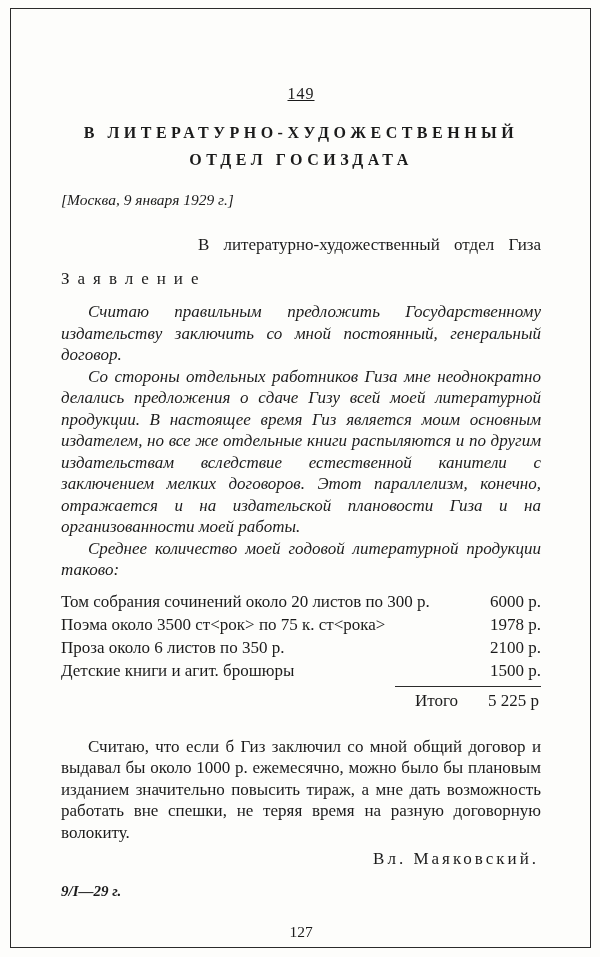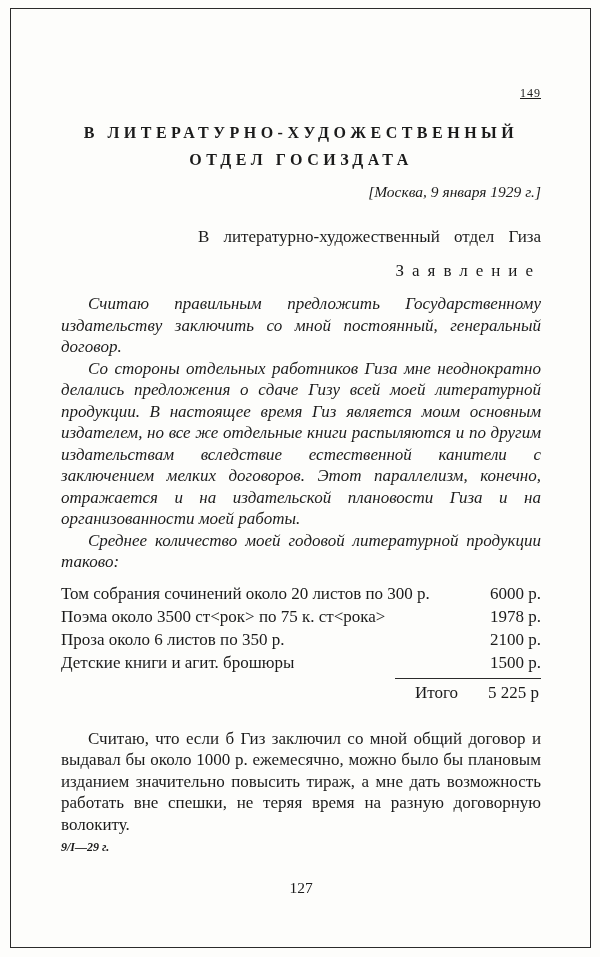--- a/index.html
+++ b/index.html
@@ -26,51 +26,51 @@
     pointer-events: none;
   }
   .content {
     position: absolute;
     left: 61px;
     right: 59px;
     top: 0;
     padding-top: 84px;
   }
   .doc-number {
-    text-align: right;
-    font-size: 12px;
+    text-align: center;
+    font-size: 16px;
     line-height: 19px;
     letter-spacing: 1px;
     text-decoration: underline;
   }
   .heading {
     margin-top: 16px;
     text-align: center;
     font-weight: 700;
     font-size: 16px;
     line-height: 27px;
     letter-spacing: 4.5px;
   }
   .dateline {
-    margin-top: 9px;
-    text-align: right;
+    margin-top: 17px;
+    text-align: left;
     font-style: italic;
     font-size: 15.5px;
     line-height: 19px;
   }
   .addressee {
     margin-top: 25px;
     text-align: right;
     font-size: 17px;
     line-height: 21px;
     word-spacing: 10px;
   }
   .statement-title {
     margin-top: 13px;
-    text-align: right;
+    text-align: left;
     font-size: 17px;
     line-height: 21px;
     letter-spacing: 8px;
   }
   .body-text {
     margin-top: 12px;
     font-style: italic;
   }
   p.para {
     margin: 0;
@@ -113,24 +113,24 @@
   }
   .signature {
     margin-top: 5px;
     text-align: right;
     font-size: 17px;
     line-height: 22px;
     letter-spacing: 3px;
     padding-right: 2px;
   }
   .date-note {
-    margin-top: 3px;
+    margin-top: 12px;
     font-style: italic;
     font-weight: 700;
-    font-size: 12px;
+    font-size: 15px;
     line-height: 19px;
   }
   .page-number {
     margin-top: 21px;
     text-align: center;
     font-size: 15.5px;
     line-height: 19px;
   }
 </style>
 </head>
@@ -179,19 +179,20 @@
       </div>
       <div class="t-rule"></div>
       <div class="t-total">
         <span>Итого</span>
         <span>5 225 р</span>
       </div>
     </div>
 
     <p class="para closing">Считаю, что если б Гиз заключил со мной общий договор и выдавал бы около 1000 р. ежемесячно, можно было бы плановым изданием значительно повысить тираж, а мне дать возможность работать вне спешки, не теряя время на разную договорную волокиту.</p>
 
+    <div class="signature">Вл. Маяковский.</div>
 
     <div class="date-note">9/I—29 г.</div>
 
     <div class="page-number">127</div>
 
   </div>
 </div>
 
 </body></html>

